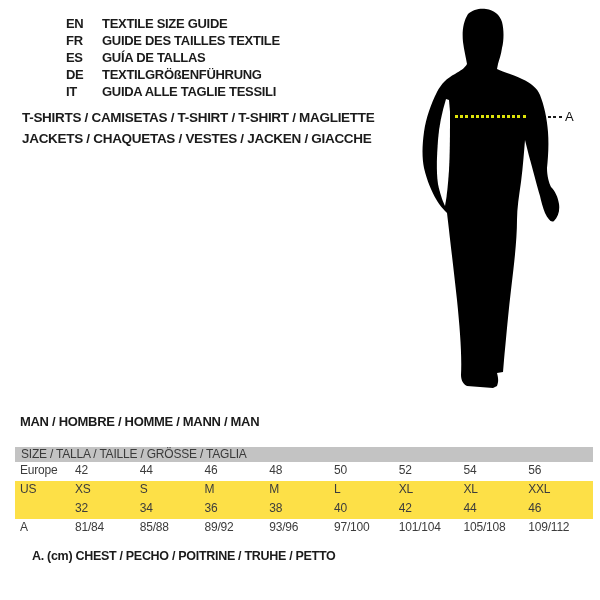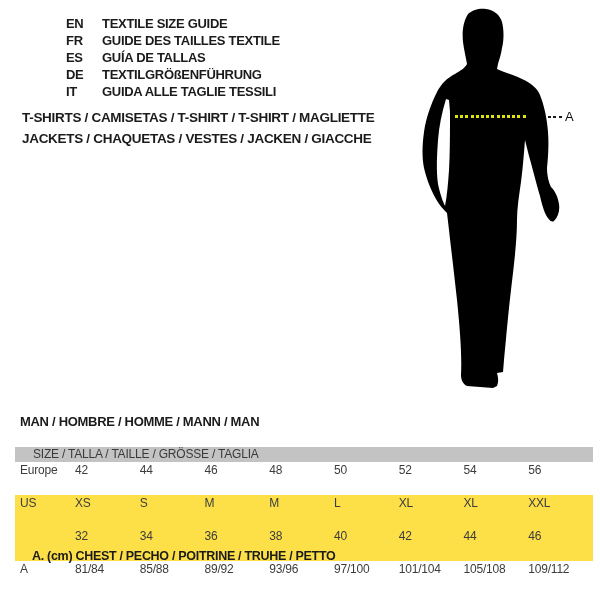--- a/index.html
+++ b/index.html
@@ -13,22 +13,22 @@
   .lang-code { width:36px; flex:0 0 36px; }
   .cat-block { position:absolute; left:22px; top:108px; font-size:13.5px; font-weight:bold; line-height:20.5px; letter-spacing:-0.3px; }
   .figure-svg { position:absolute; left:405px; top:0; width:195px; height:400px; }
   .dash-yellow { position:absolute; left:455px; top:115px; width:72px; height:3px;
     background:repeating-linear-gradient(90deg,#dfe40a 0 3px, rgba(0,0,0,0) 3px 5.2px); }
   .dash-black { position:absolute; left:548px; top:116px; width:15px; height:2px;
     background:repeating-linear-gradient(90deg,#1a1a1a 0 3px, rgba(0,0,0,0) 3px 5.5px); }
   .a-label { position:absolute; left:565px; top:109px; font-size:13px; font-weight:normal; color:#111; }
   .section-title { position:absolute; left:20px; top:414px; font-size:13px; font-weight:bold; letter-spacing:-0.3px; }
   .size-table { position:absolute; left:15px; top:447px; width:578px; font-size:12px; color:#3c3c3c; letter-spacing:-0.2px; }
-  .t-header { background:#c3c3c3; height:15px; line-height:15px; padding-left:18px; color:#3a3a3a; }
-  .t-row { display:flex; height:33px; line-height:16px; }
+  .t-header { background:#c3c3c3; height:15px; line-height:15px; padding-left:6px; color:#3a3a3a; }
+  .t-row { display:flex; height:19px; line-height:16px; }
   .t-row.shaded { background:#fde047; }
   .t-label { width:55px; flex:0 0 55px; padding-left:5px; }
   .t-cell { flex:1; text-align:left; }
   .footer-note { position:absolute; left:32px; top:549px; font-size:12.5px; font-weight:bold; letter-spacing:-0.3px; }
 </style>
 </head>
 <body>
 
 <div class="lang-block">
   <div class="lang-row">

